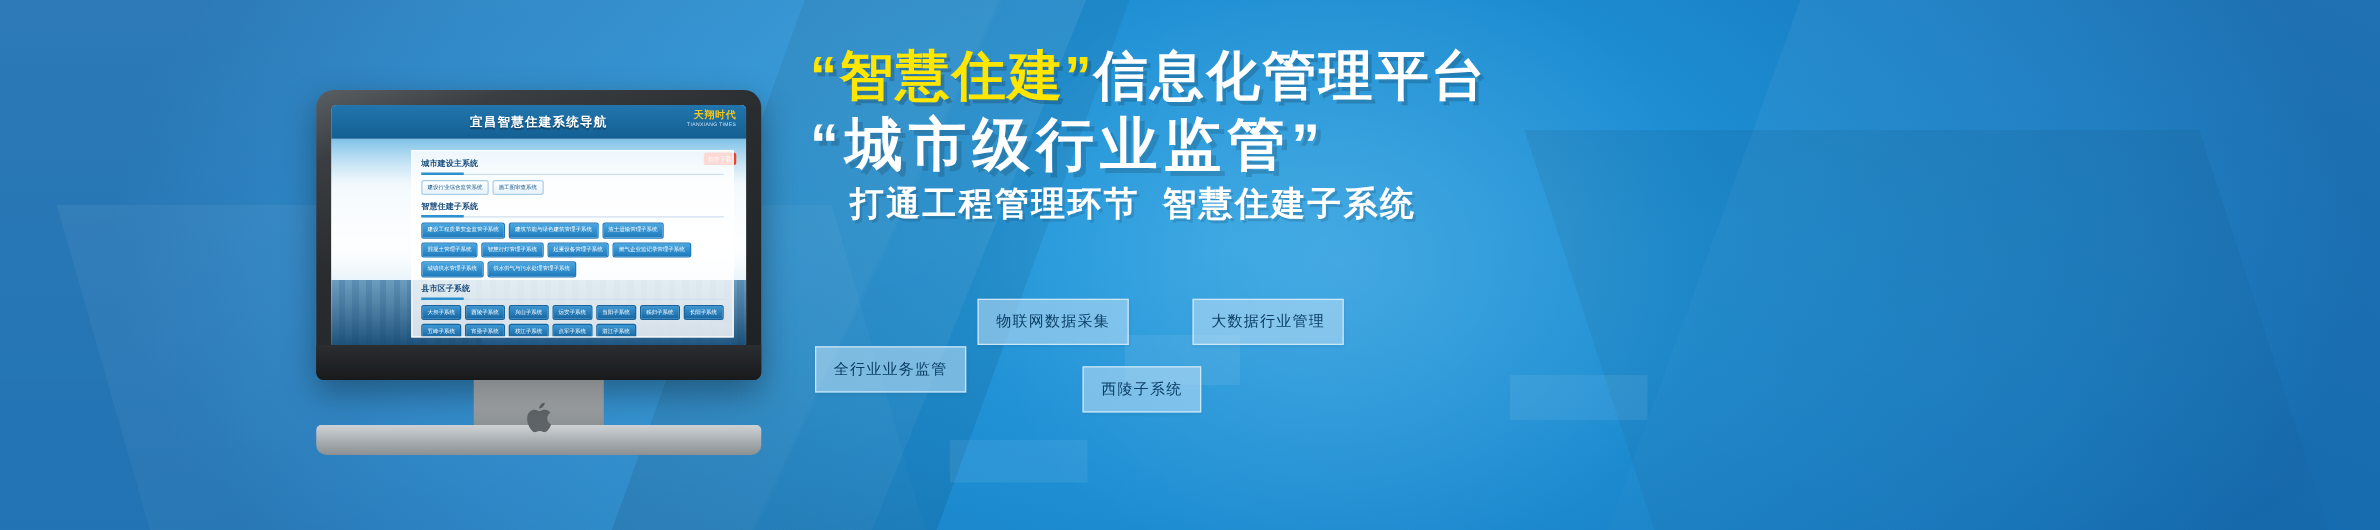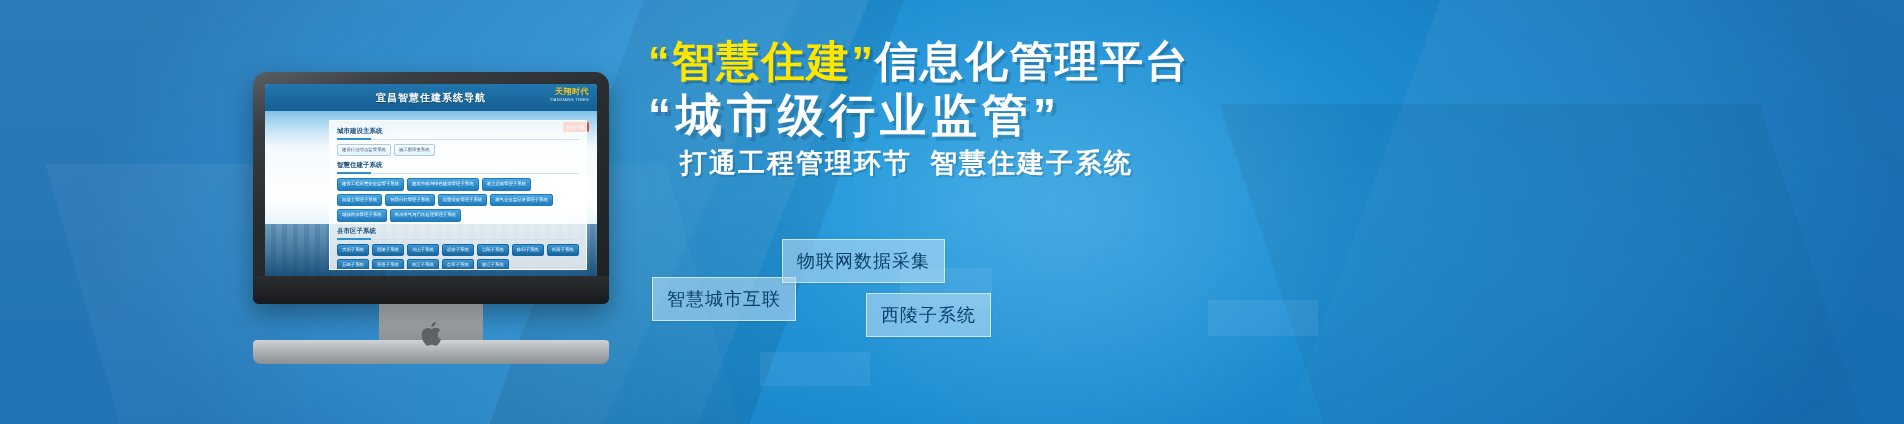--- a/index.html
+++ b/index.html
@@ -178,21 +178,21 @@
     text-shadow: 2px 2px 0 rgba(0,0,0,0.12);
   }
   .gap { display: inline-block; width: 18px; }
 
   
   .tag {
     position: absolute;
     background: rgba(193, 226, 247, 0.55);
     border: 1px solid rgba(215, 238, 252, 0.85);
     color: #0c3f66;
-    font-size: 18px;
+    font-size: 12px;
     letter-spacing: 1px;
     padding: 9px 14px;
     white-space: nowrap;
     box-shadow: 0 1px 3px rgba(0,0,0,0.08);
   }
   .tag-a { left: 652px; top: 277px; }
   .tag-b { left: 782px; top: 239px; }
   .tag-c { left: 866px; top: 293px; }
   .tag-d { left: 954px; top: 239px; }
 
@@ -298,17 +298,18 @@
     <div class="line2">“城市级行业监管”</div>
     <div class="line3">
       <span>打通工程管理环节</span><span class="gap"></span><span>智慧住建子系统</span>
     </div>
   </div>
 
   <div class="ghost ghost-1"></div>
   <div class="ghost ghost-2"></div>
   <div class="ghost ghost-3"></div>
 
-  <div class="tag tag-a">智慧城市互联</div>
+  <div class="tag tag-a">全行业业务监管</div>
   <div class="tag tag-b">物联网数据采集</div>
   <div class="tag tag-c">西陵子系统</div>
+  <div class="tag tag-d">大数据行业管理</div>
 
 </div>
 
 </body></html>

